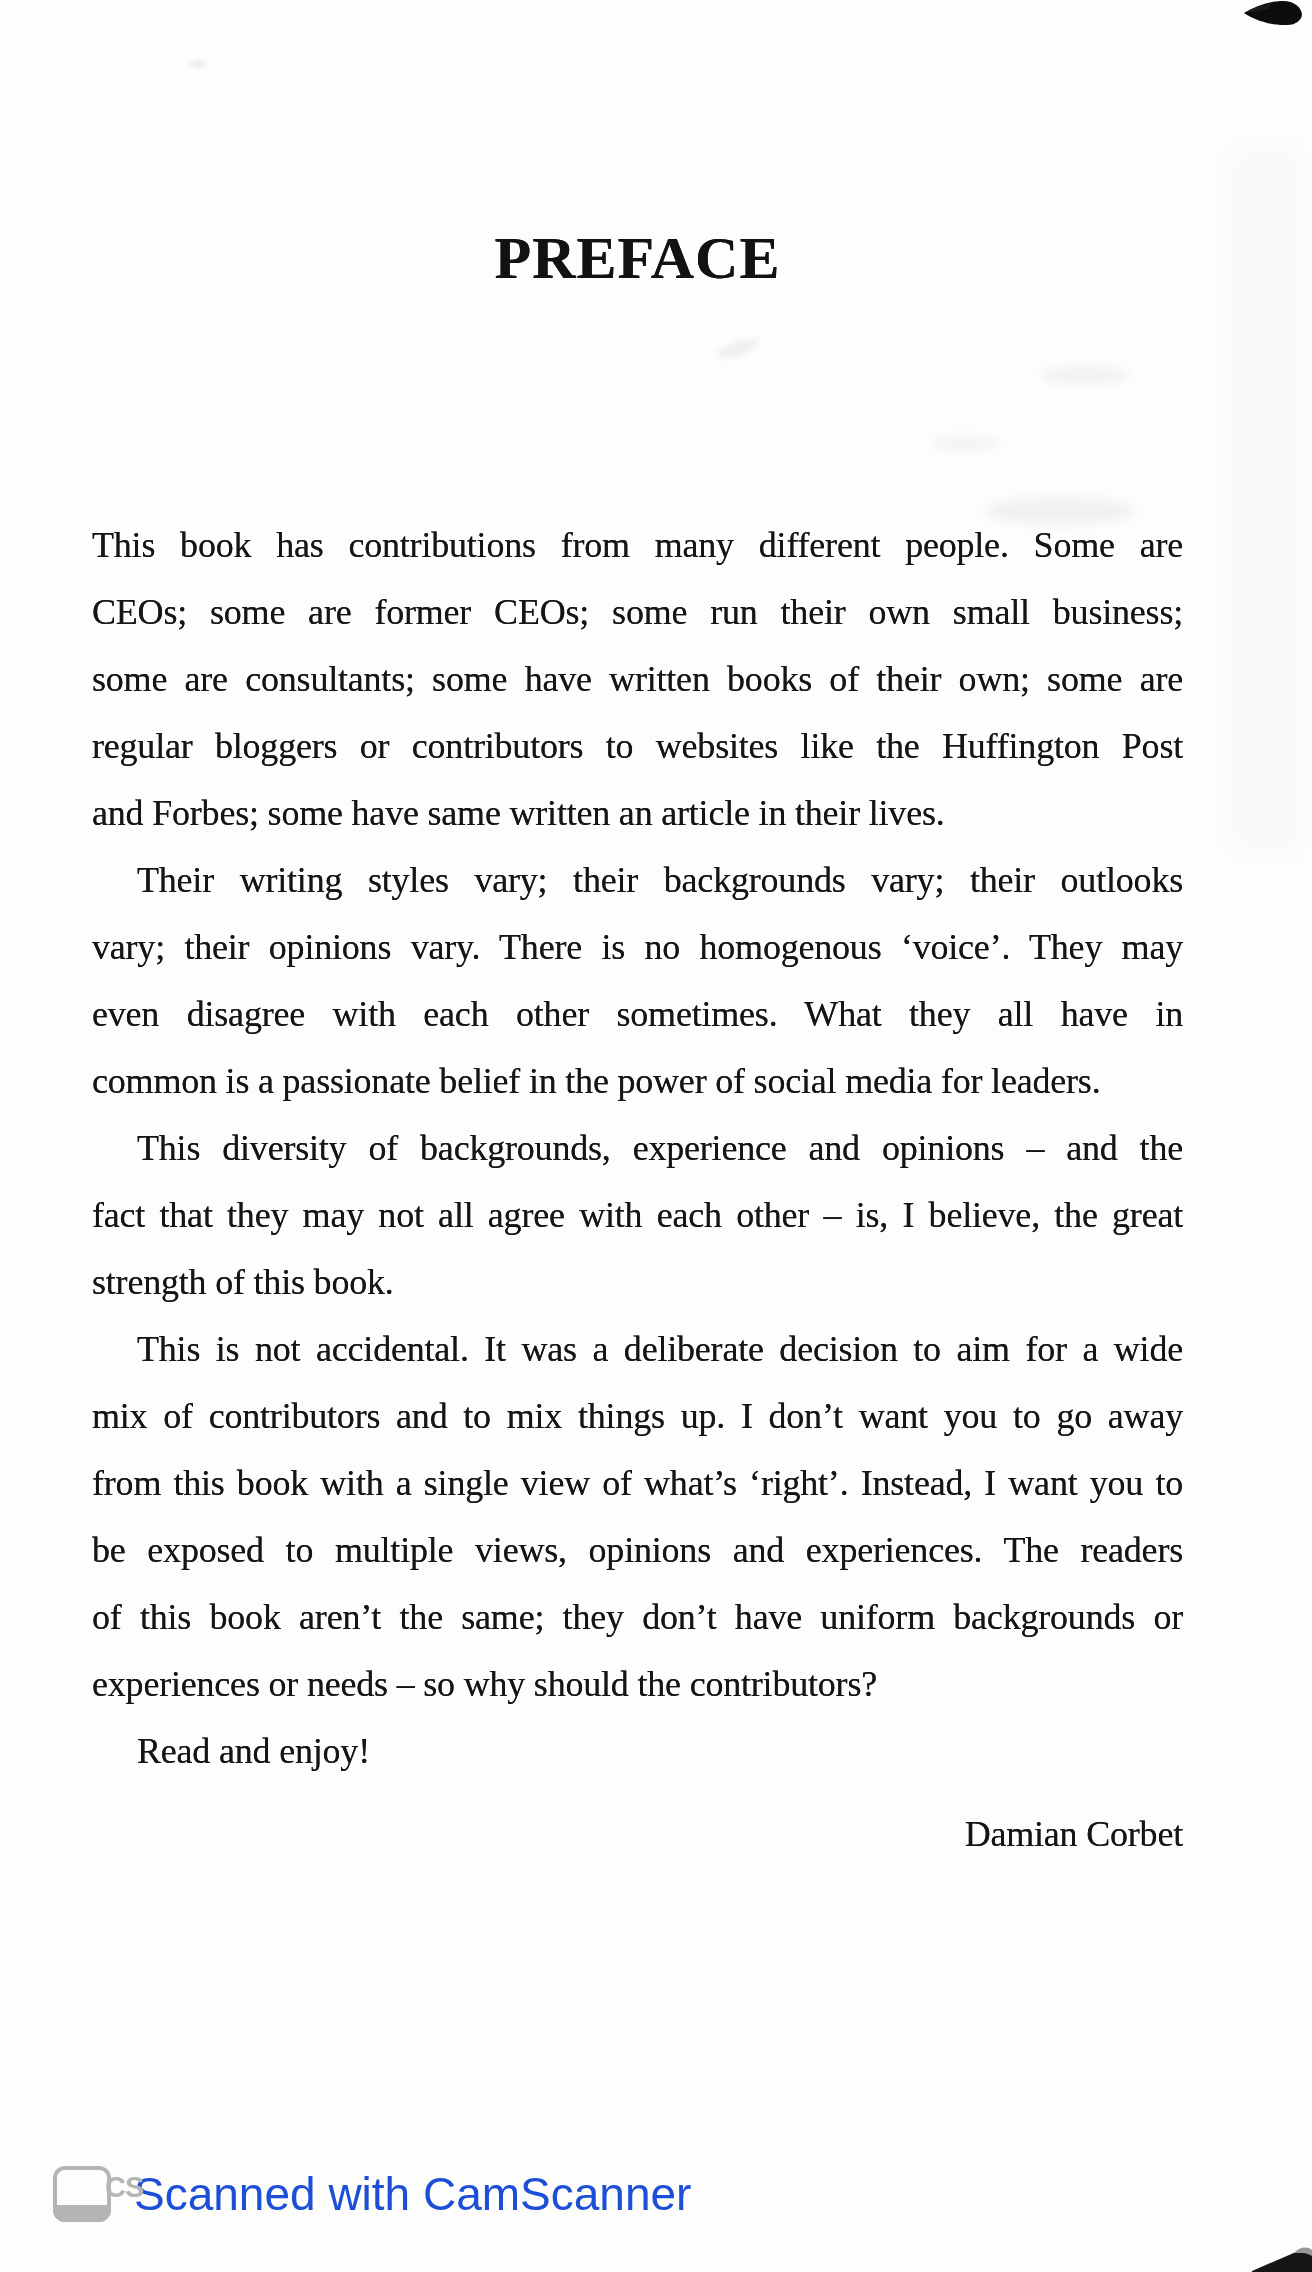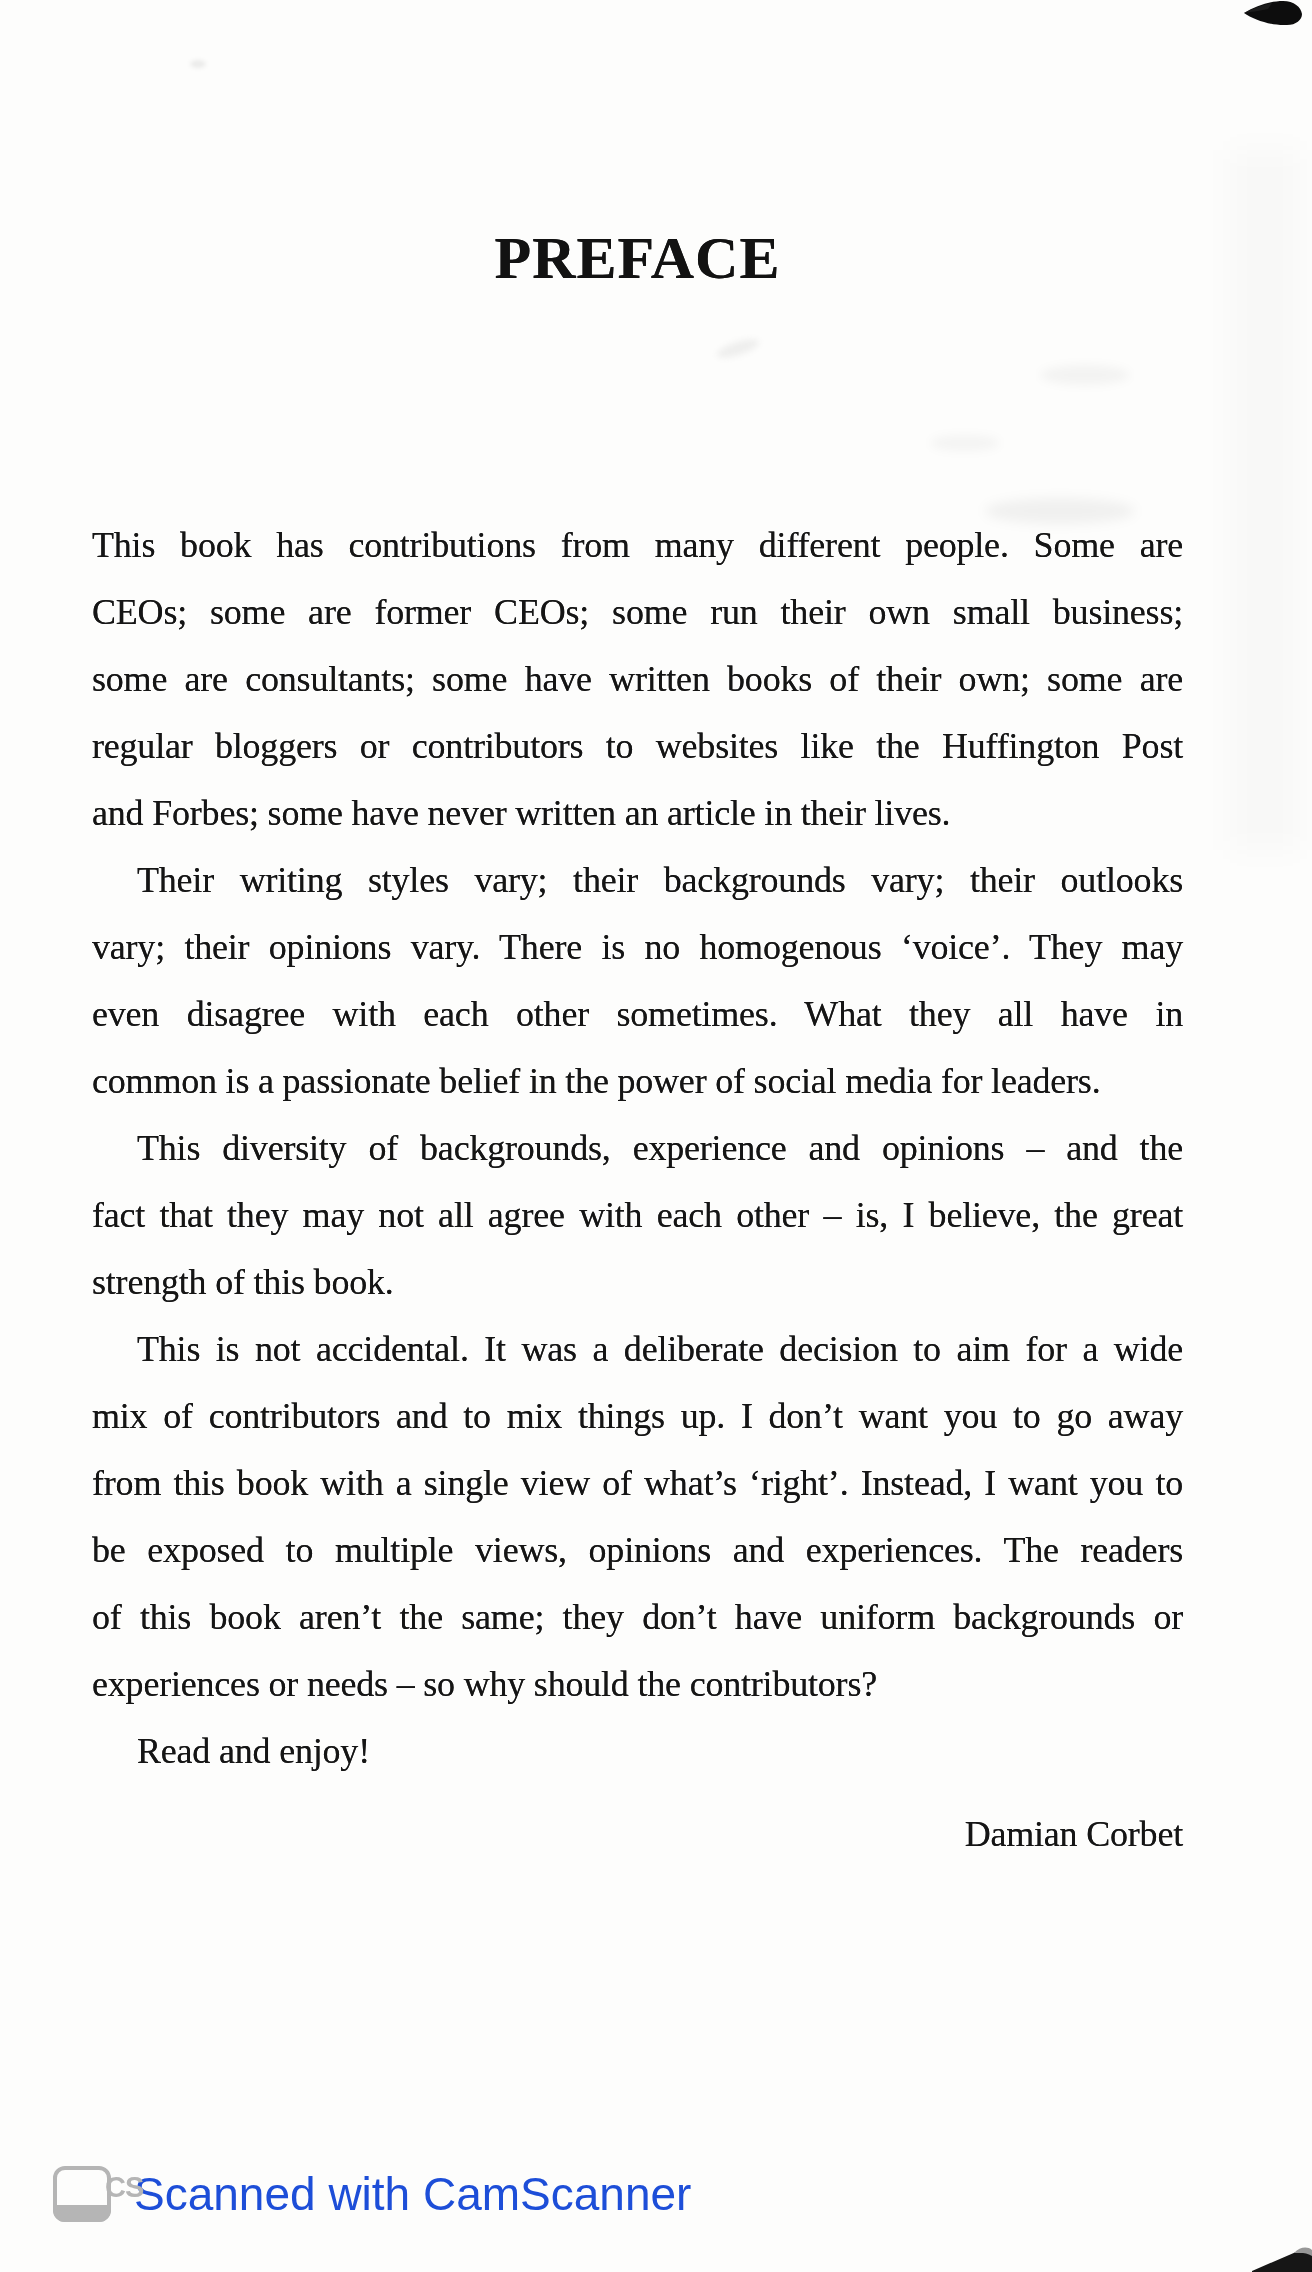--- a/index.html
+++ b/index.html
@@ -115,21 +115,21 @@
     <path d="M42,9 C48,3 55,2 60,6 L60,12 C54,8 48,9 42,9 Z" fill="#979797"></path>
   </svg>
 
   <div class="title">PREFACE</div>
 
   <div class="bodytext">
     <div class="ln">This book has contributions from many different people. Some are</div>
     <div class="ln">CEOs; some are former CEOs; some run their own small business;</div>
     <div class="ln">some are consultants; some have written books of their own; some are</div>
     <div class="ln">regular bloggers or contributors to websites like the Huffington Post</div>
-    <div class="ln last">and Forbes; some have never written an article in their lives.</div>
+    <div class="ln last">and Forbes; some have same written an article in their lives.</div>
 
     <div class="ln ind">Their writing styles vary; their backgrounds vary; their outlooks</div>
     <div class="ln">vary; their opinions vary. There is no homogenous ‘voice’. They may</div>
     <div class="ln">even disagree with each other sometimes. What they all have in</div>
     <div class="ln last">common is a passionate belief in the power of social media for leaders.</div>
 
     <div class="ln ind">This diversity of backgrounds, experience and opinions – and the</div>
     <div class="ln">fact that they may not all agree with each other – is, I believe, the great</div>
     <div class="ln last">strength of this book.</div>
 

